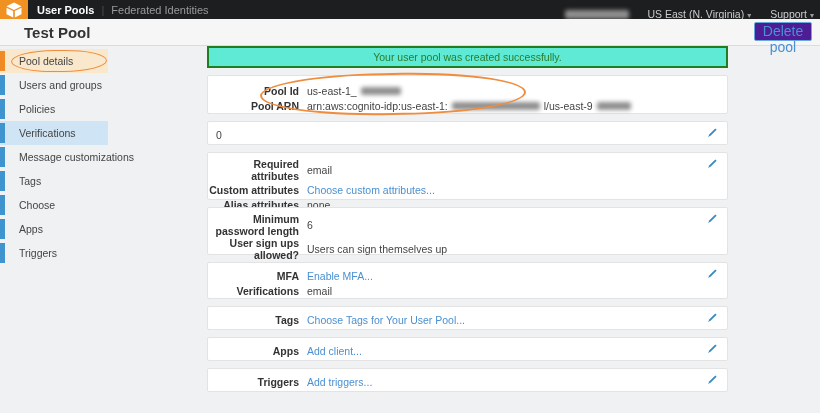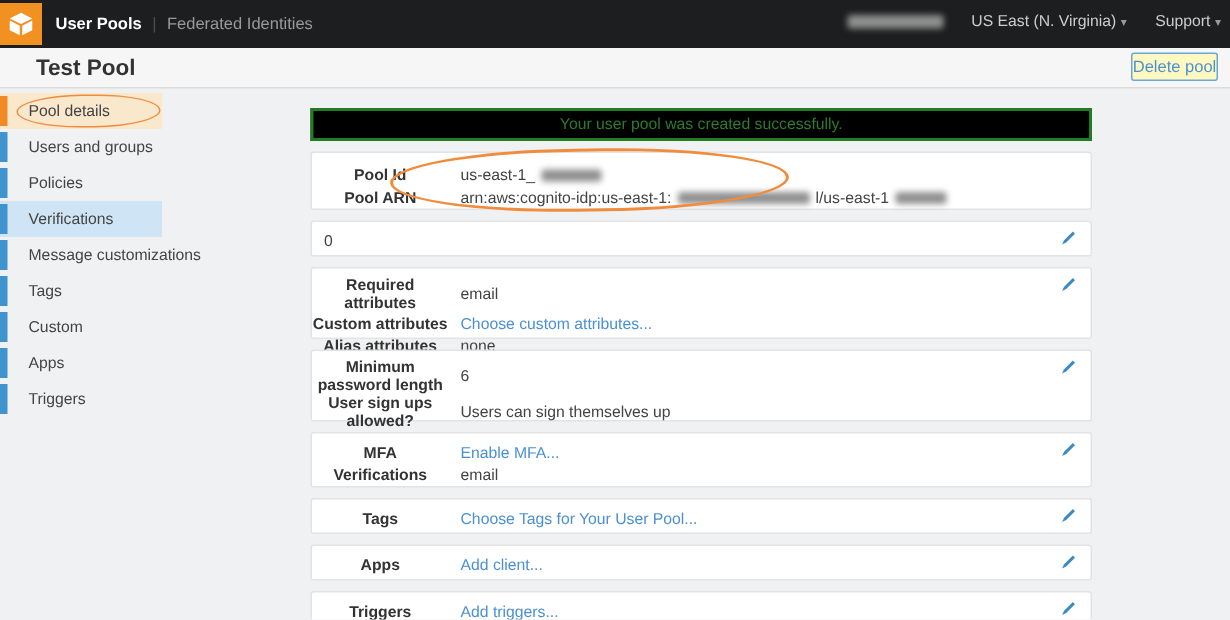--- a/index.html
+++ b/index.html
@@ -1,56 +1,56 @@
 <!DOCTYPE html>
 <html><head>
 <meta charset="utf-8">
 <style>
   * { margin:0; padding:0; box-sizing:border-box; }
   html,body { width:820px; height:413px; overflow:hidden;
     font-family:"Liberation Sans", sans-serif; background:#f0f1f2; }
 
   
-  .navbar { position:relative; height:32px; background:#1d1e1f; display:flex; align-items:center; }
+  .navbar { position:relative; height:19px; background:#1d1e1f; display:flex; align-items:center; }
   .logo { width:28px; height:28px; background:#f09122; display:flex; align-items:center; justify-content:center; flex:0 0 28px; }
   .brand { margin-left:9px; font-size:11px; font-weight:bold; color:#ffffff; }
   .brand-sep { margin:0 7px; color:#4d4d4d; font-size:11px; }
   .brand2 { font-size:11px; color:#9a9a9a; }
   .nav-right { position:absolute; right:6px; top:0; height:28px; display:flex; align-items:center; gap:19px; }
   .blurbox { background:#8f8f8f; border-radius:2px; filter:blur(2px); }
   .acct-blur { width:64px; height:9px; }
   .nav-item { font-size:10.5px; color:#cccccc; white-space:nowrap; }
   .caret { color:#999; font-size:8px; margin-left:3px; }
 
   
   .page-header { position:relative; height:27px; background:#f6f6f7; border-bottom:1px solid #dcdcdc; display:flex; align-items:center; }
   .page-title { margin-left:24px; font-size:15px; font-weight:bold; color:#333; }
-  .delete-btn { position:absolute; right:8px; top:3px; width:58px; height:19px; background:#fef9c3; border:1px solid #69a7dc; border-radius:2px; color:#4a90d2; font-size:11px; font-family:"Liberation Sans",sans-serif; cursor:pointer; }
+  .delete-btn { position:absolute; right:8px; top:3px; width:58px; height:19px; background:#4c1d95; border:1px solid #69a7dc; border-radius:2px; color:#4a90d2; font-size:14px; font-family:"Liberation Sans",sans-serif; cursor:pointer; }
 
   
   .main { position:relative; width:820px; height:358px; }
 
   
   .sidebar { position:absolute; left:0; top:3px; width:190px; }
   .side-item { position:relative; height:24px; width:108px; display:flex; align-items:center; cursor:pointer; }
   .side-bar { position:absolute; left:0; top:2px; width:5px; height:20px; background:#3f93cf; }
   .side-label { margin-left:19px; font-size:10.5px; color:#444; white-space:nowrap; }
   .side-item.selected { background:#fae8cd; }
   .side-item.selected .side-bar { background:#f08a24; }
   .side-item.highlight { background:#cfe4f5; }
   .side-ellipse { position:absolute; left:11px; top:1px; width:96px; height:22px;
     border:1.5px solid #ef8c3d; border-radius:52px/13px; transform:rotate(-0.6deg); pointer-events:none; }
 
   
   .content { position:absolute; left:207px; top:0; width:521px; }
-  .banner { margin-top:13px; height:22px; border:2px solid #227d22; background:#000000; display:flex; align-items:center; justify-content:center; }
+  .banner { height:22px; border:2px solid #227d22; background:#5eead4; display:flex; align-items:center; justify-content:center; }
   .banner-text { font-size:10.5px; color:#2c7c2c; }
   .card { position:relative; margin-top:7px; background:#fff; border:1px solid #e3e3e3; border-radius:2px; padding:5px 0 4px 0; }
   .row { display:flex; align-items:center; min-height:15px; }
-  .row-label { width:91px; text-align:center; font-size:10.5px; font-weight:bold; color:#333; flex:0 0 91px; }
+  .row-label { width:91px; text-align:right; font-size:10.5px; font-weight:bold; color:#333; flex:0 0 91px; }
   .row-value { margin-left:8px; font-size:10.5px; color:#444; display:flex; align-items:center; gap:4px; }
   .link { color:#4a90d2; cursor:pointer; }
   .pencil { position:absolute; top:5px; right:9px; cursor:pointer; line-height:0; }
   .id-blur { width:40px; height:8px; }
   .arn-blur1 { width:88px; height:8px; }
   .arn-blur2 { width:34px; height:8px; }
   .content-ellipse { position:absolute; left:52px; top:-3px; width:266px; height:42px;
     border:2px solid #ef8c3d; border-radius:135px/23px; transform:rotate(-0.8deg); pointer-events:none; }
   .card.h1 { height:24px; } .card.h2 { height:37px; } .card.h3 { height:48px; }
   .card.pool { height:39px; padding-top:7px; }
@@ -105,21 +105,21 @@
     <div class="side-item">
       <span class="side-bar"></span>
       <span class="side-label">Message customizations</span>
     </div>
     <div class="side-item">
       <span class="side-bar"></span>
       <span class="side-label">Tags</span>
     </div>
     <div class="side-item">
       <span class="side-bar"></span>
-      <span class="side-label">Custom</span>
+      <span class="side-label">Choose</span>
     </div>
     <div class="side-item">
       <span class="side-bar"></span>
       <span class="side-label">Apps</span>
     </div>
     <div class="side-item">
       <span class="side-bar"></span>
       <span class="side-label">Triggers</span>
     </div>
   </div>
@@ -136,21 +136,21 @@
         <span class="row-value">
           <span>us-east-1_</span>
           <span class="blurbox id-blur"></span>
         </span>
       </div>
       <div class="row">
         <span class="row-label">Pool ARN</span>
         <span class="row-value">
           <span>arn:aws:cognito-idp:us-east-1:</span>
           <span class="blurbox arn-blur1"></span>
-          <span>l/us-east-1</span>
+          <span>l/us-east-9</span>
           <span class="blurbox arn-blur2"></span>
         </span>
       </div>
       <span class="content-ellipse"></span>
     </div>
 
     <div class="card h1">
       <div class="row">
         <span class="row-value">0</span>
       </div>

